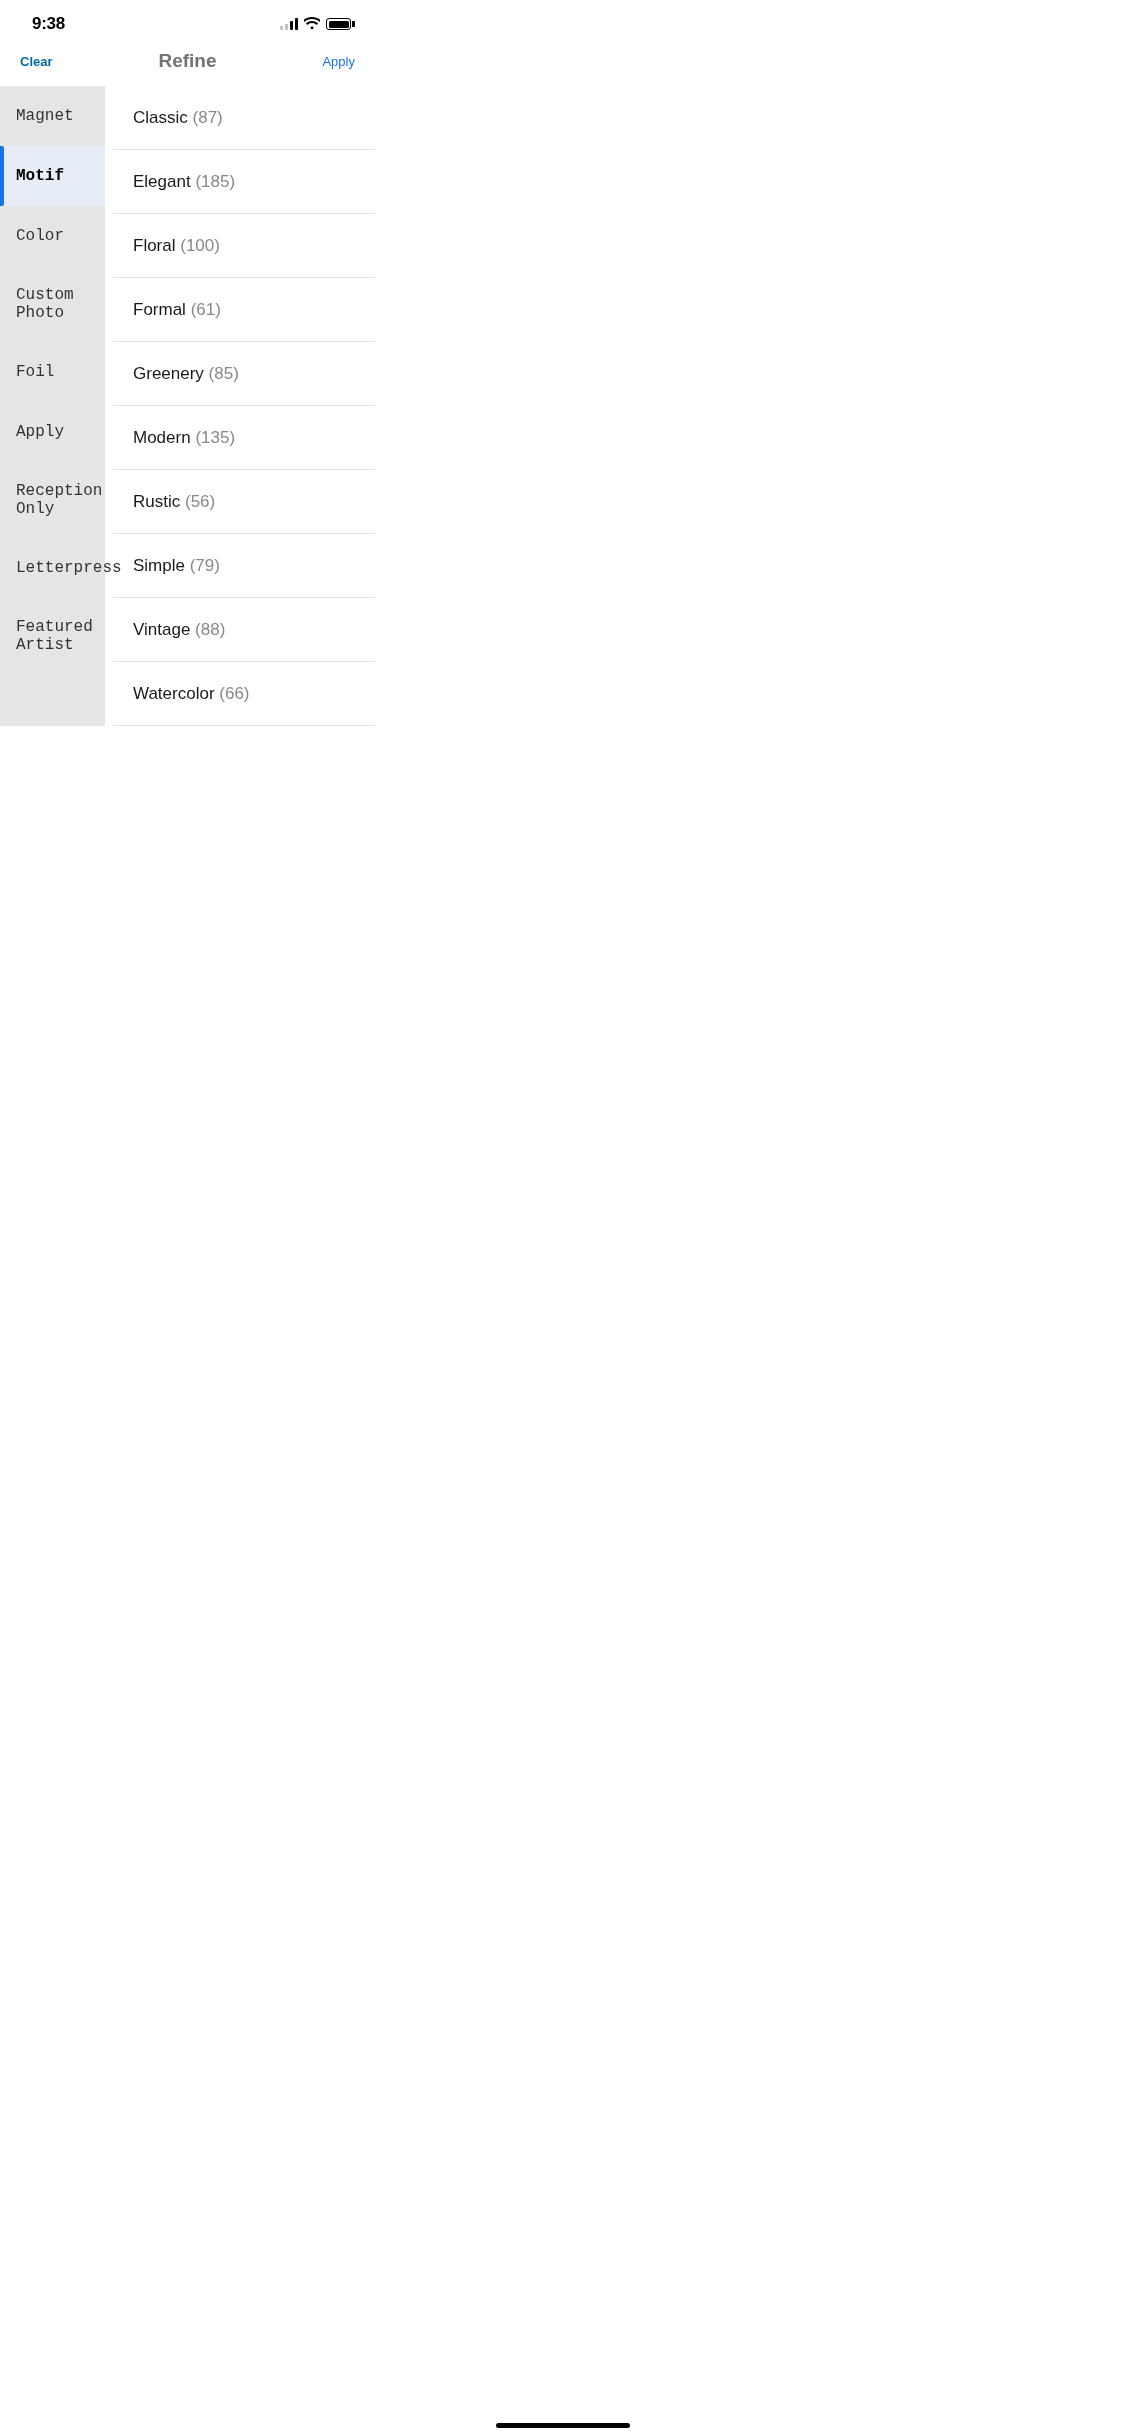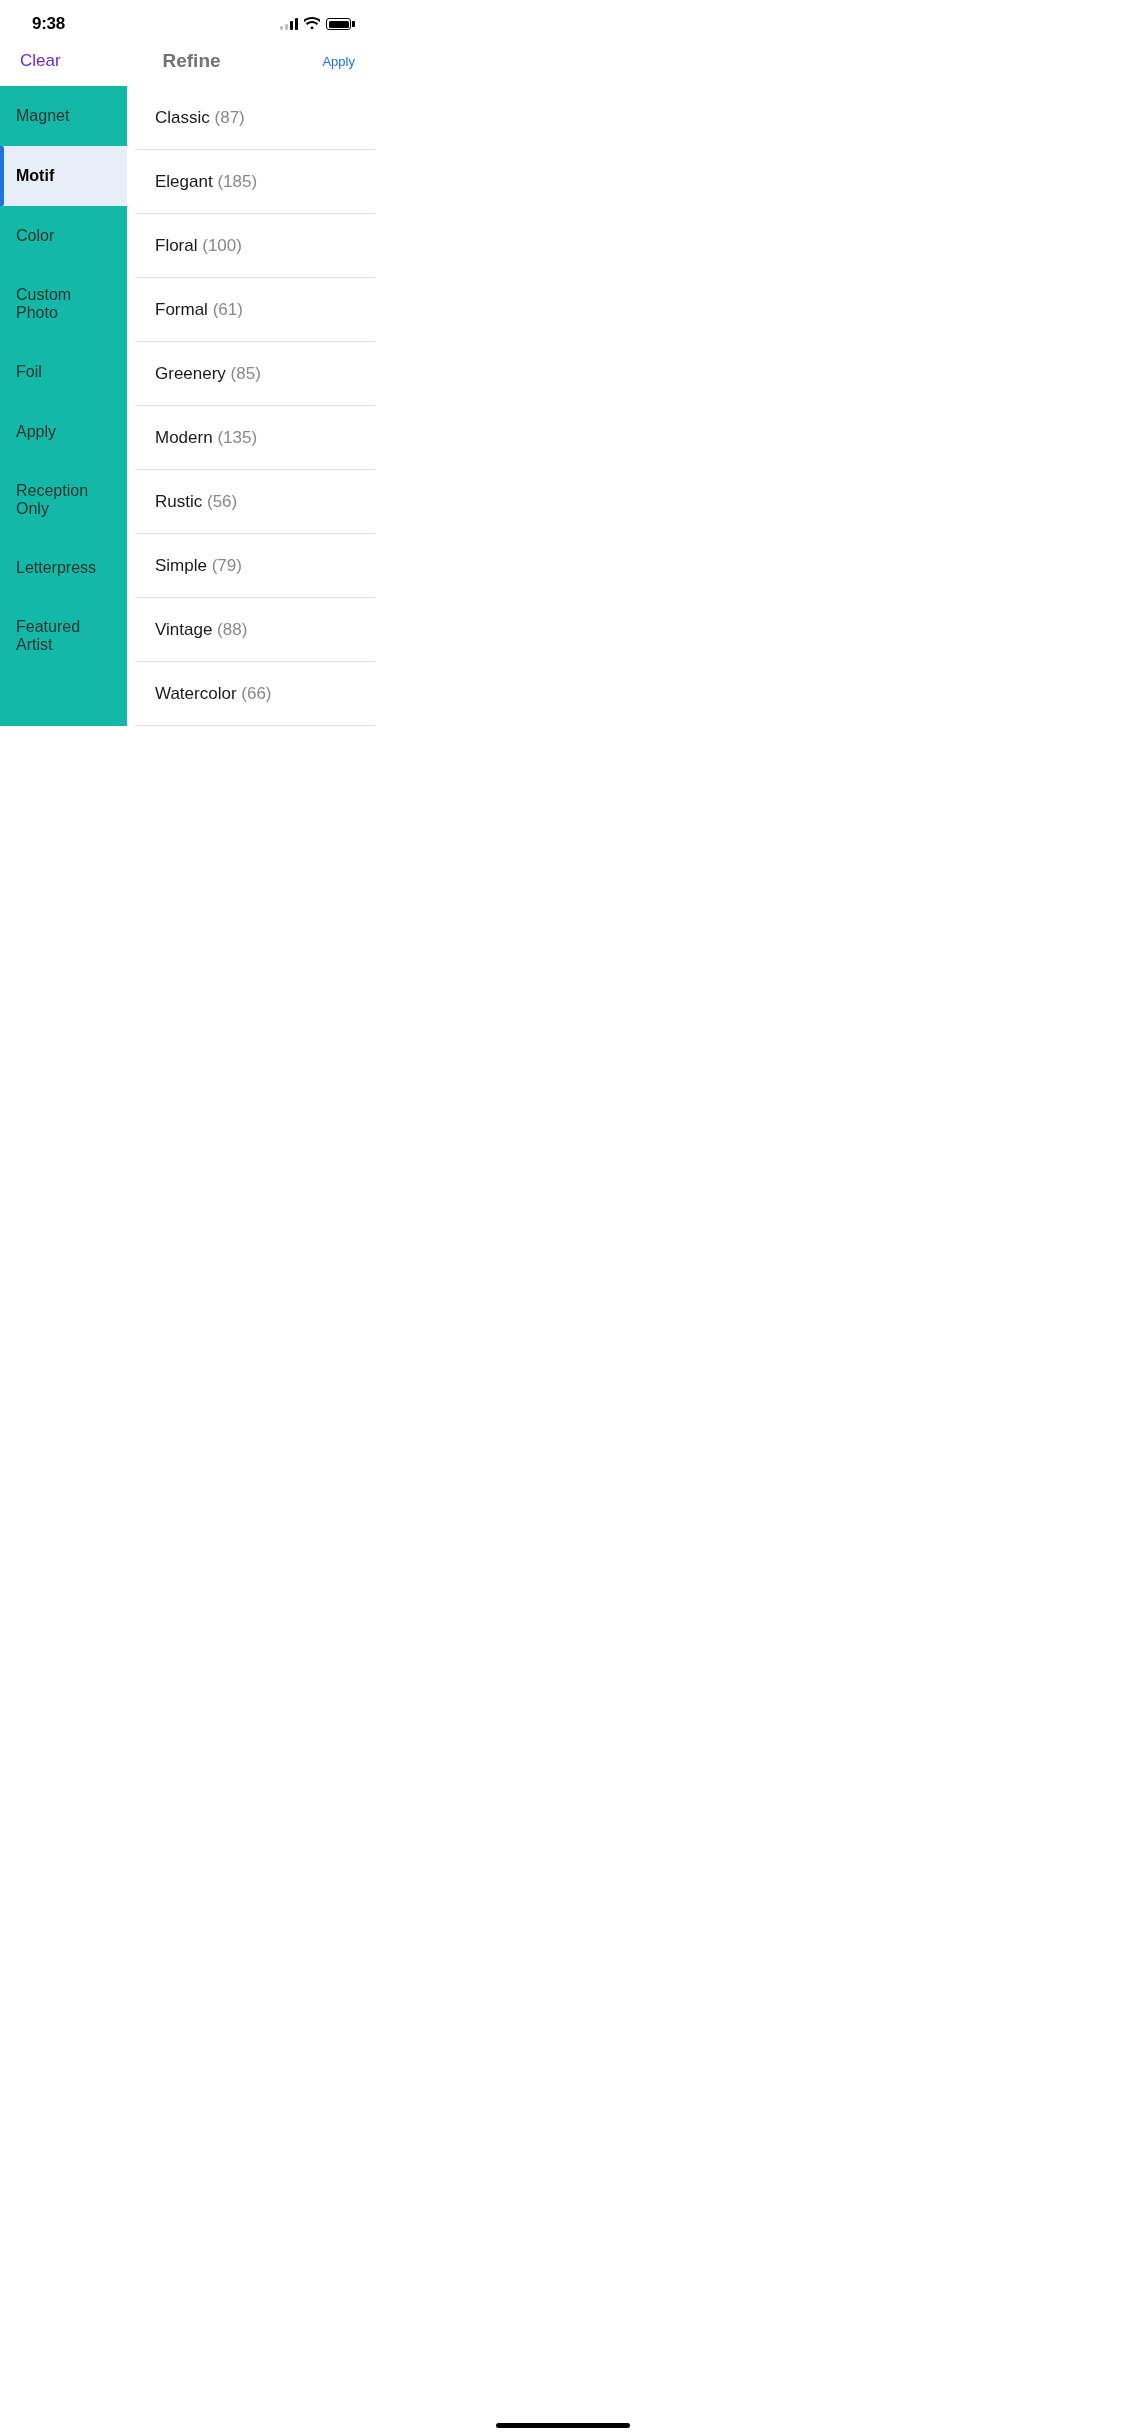--- a/index.html
+++ b/index.html
@@ -94,23 +94,23 @@
     
     .nav-bar {
       display: flex;
       justify-content: space-between;
       align-items: center;
       padding: 8px 20px 14px 20px;
       background: #fff;
     }
 
     .nav-clear {
-      font-size: 17px;
-      color: #6d28d9;
-      font-weight: 400;
+      font-size: 13px;
+      color: #0369a1;
+      font-weight: 700;
     }
 
     .nav-title {
       font-size: 19px;
       font-weight: 700;
       color: #737373;
     }
 
     .nav-apply {
       font-size: 13px;
@@ -120,23 +120,24 @@
 
     
     .content {
       display: flex;
       flex: 1;
       height: calc(100% - 120px);
     }
 
     
     .sidebar {
-      width: 127px;
-      background: #14b8a6;
+      width: 105px;
+      background: #e5e5e5;
       flex-shrink: 0;
+      font-family: Liberation Mono, monospace;
     }
 
     .sidebar-item {
       padding: 20px 12px 20px 16px;
       font-size: 16px;
       color: #333;
       font-weight: 400;
       cursor: pointer;
       position: relative;
       min-height: 60px;

